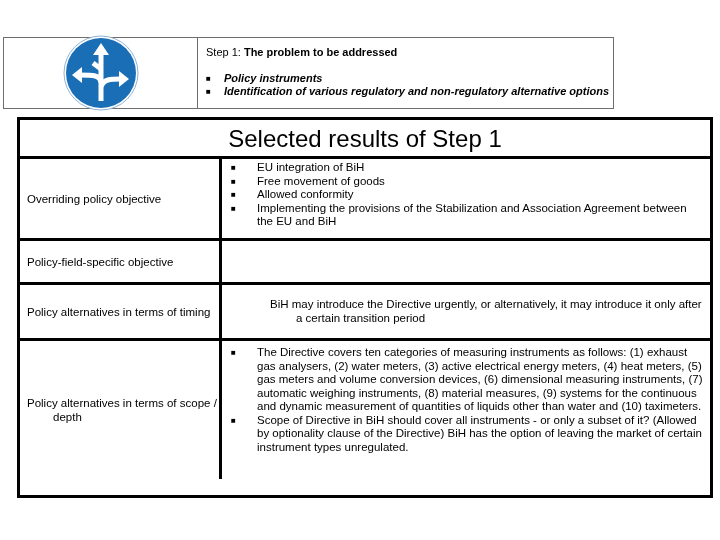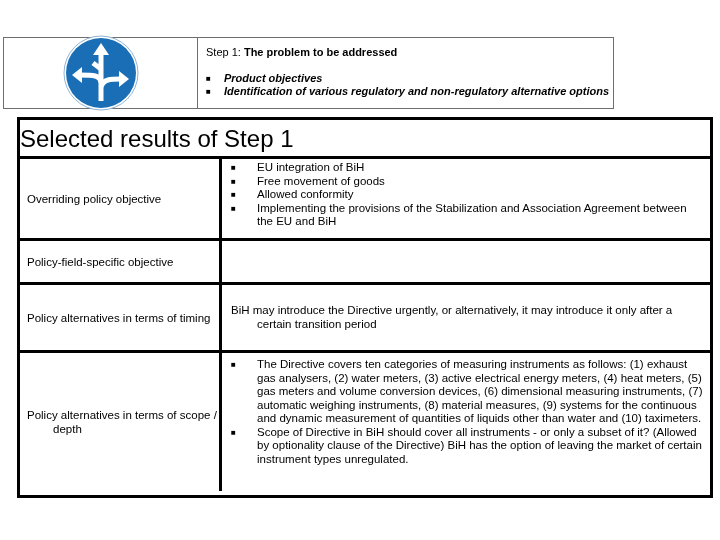--- a/index.html
+++ b/index.html
@@ -19,37 +19,37 @@
   .step-title b { font-weight: bold; }
   .step-list { list-style: none; margin: 0; padding: 0; }
   .step-list li { font-style: italic; font-weight: bold; line-height: 13px; display: flex; }
   .step-list li .bullet { width: 18px; font-style: normal; font-size: 8px; line-height: 13px; }
 
   .results {
     position: absolute; left: 17px; top: 117px; width: 696px; height: 381px;
     border: 3px solid #000; box-sizing: border-box;
   }
   .results-title {
-    height: 36px; border-bottom: 3px solid #000; 
+    height: 36px; border-bottom: 3px solid #000; text-align: center;
     font-size: 24px; line-height: 38px; font-weight: normal;
   }
   .row { display: flex; border-bottom: 3px solid #000; box-sizing: border-box; }
   .row:last-child { border-bottom: none; }
   .label-cell {
     width: 202px; border-right: 3px solid #000; box-sizing: border-box;
     display: flex; align-items: center; padding-left: 7px; font-size: 11.5px; line-height: 14px;
   }
   .hang { padding-left: 26px; text-indent: -26px; }
   .value-cell { flex: 1; display: flex; align-items: center; padding-left: 9px; padding-right: 6px; font-size: 11.5px; line-height: 13.5px; }
   .bullets { list-style: none; margin: 0; padding: 0; }
   .bullets li { display: flex; }
   .bullets li .b { width: 26px; flex: none; font-size: 8px; }
   .r1 { height: 82px; }
   .r2 { height: 44px; }
-  .r3 { height: 68px; }
+  .r3 { height: 56px; gap: 39px; }
   .r4 { height: 138px; }
   .r1 .value-cell { align-items: flex-start; padding-top: 2px; }
   .r4 .value-cell { align-items: flex-start; padding-top: 5px; }
   .r4 .bullets li { margin-bottom: 0; }
 </style>
 </head>
 <body>
 
 <div class="top-box">
   <div class="icon-cell">
@@ -67,21 +67,21 @@
       <polygon points="66,44 56,36 56,52" fill="#ffffff"></polygon>
     </svg>
   </div>
   <div class="step-cell">
     <div class="step-title">
       <span>Step 1: </span><b>The problem to be addressed</b>
     </div>
     <ul class="step-list">
       <li>
           <span class="bullet">■</span>
-          <span>Product objectives</span>
+          <span>Policy instruments</span>
         </li>
       <li>
           <span class="bullet">■</span>
           <span>Identification of various regulatory and non-regulatory alternative options</span>
         </li>
     </ul>
   </div>
 </div>
 
 <div class="results">

